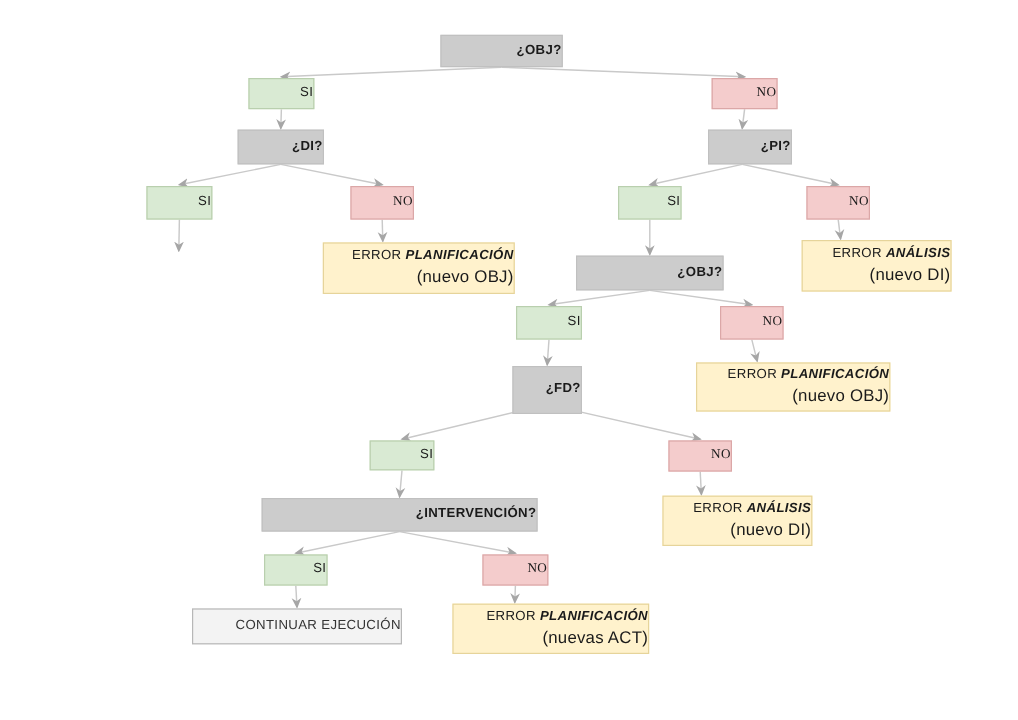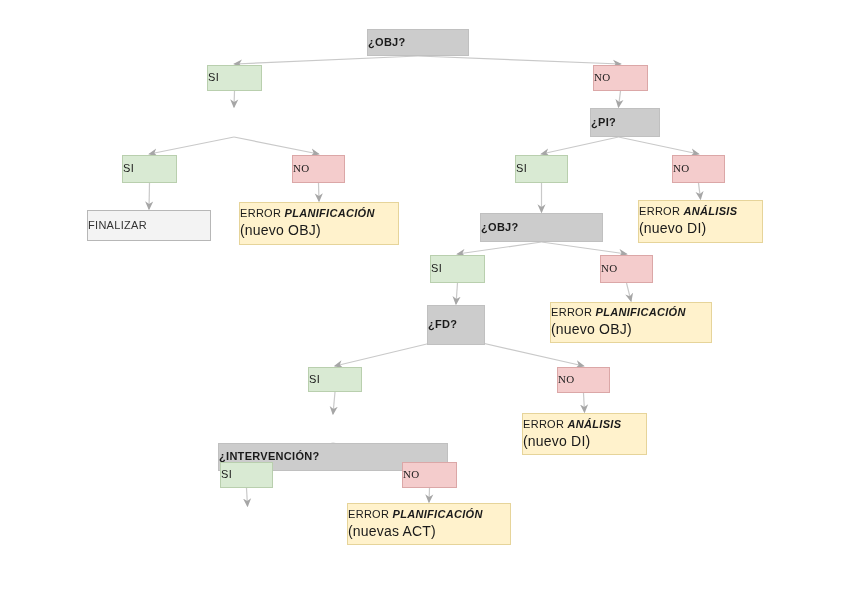--- a/index.html
+++ b/index.html
@@ -24,21 +24,21 @@
   #edges line {
     stroke: var(--line, #c9c9c9);
     stroke-width: 1.2;
     fill: none;
   }
   .node {
     position: absolute;
     box-sizing: border-box;
     display: flex;
     flex-direction: column;
-    align-items: flex-start;
+    align-items: flex-end;
     justify-content: center;
     text-align: center;
     font-size: 11px;
     color: var(--text, #1a1a1a);
     line-height: 1.25;
     letter-spacing: 0.3px;
     user-select: none;
   }
   .node.question {
     background: var(--question-fill, #cccccc);
@@ -55,20 +55,21 @@
     font-family: Liberation Serif, serif;
   }
   .node.action {
     background: var(--action-fill, #f3f3f3);
     border: 1px solid var(--action-border, #b7b7b7);
     color: #333333;
   }
   .node.error {
     background: var(--error-fill, #fff2cc);
     border: 1px solid var(--error-border, #e6d49a);
+    margin-left: 30px;
   }
   .node.error .em {
     font-weight: bold;
     font-style: italic;
   }
   .node.error .sub {
     font-size: 14px;
     letter-spacing: 0.2px;
     margin-top: 1px;
   }
@@ -113,37 +114,37 @@
 
 <div class="node question" style="left: 367px; top: 29px; width: 102px; height: 27px;">
       <span>¿OBJ?</span>
     </div>
     <div class="node yes" style="left: 207px; top: 65px; width: 55px; height: 26px;">
       <span>SI</span>
     </div>
     <div class="node no" style="left: 593px; top: 65px; width: 55px; height: 26px;">
       <span>NO</span>
     </div>
+    <div class="node question" style="left: 198px; top: 108px; width: 72px; height: 29px;">
+      <span>¿DI?</span>
+    </div>
     <div class="node question" style="left: 590px; top: 108px; width: 70px; height: 29px;">
       <span>¿PI?</span>
     </div>
     <div class="node yes" style="left: 122px; top: 155px; width: 55px; height: 28px;">
       <span>SI</span>
     </div>
     <div class="node no" style="left: 292px; top: 155px; width: 53px; height: 28px;">
       <span>NO</span>
     </div>
     <div class="node yes" style="left: 515px; top: 155px; width: 53px; height: 28px;">
       <span>SI</span>
     </div>
     <div class="node no" style="left: 672px; top: 155px; width: 53px; height: 28px;">
       <span>NO</span>
-    </div>
-    <div class="node action" style="left: 87px; top: 210px; width: 124px; height: 31px;">
-      <span>FINALIZAR</span>
     </div>
     <div class="node error" style="left: 239px; top: 202px; width: 160px; height: 43px;">
       <div><span>ERROR </span><span class="em">PLANIFICACIÓN</span></div>
       <div class="sub">(nuevo OBJ)</div>
     </div>
     <div class="node question" style="left: 480px; top: 213px; width: 123px; height: 29px;">
       <span>¿OBJ?</span>
     </div>
     <div class="node error" style="left: 638px; top: 200px; width: 125px; height: 43px;">
       <div><span>ERROR </span><span class="em">ANÁLISIS</span></div>
@@ -161,30 +162,33 @@
     <div class="node error" style="left: 550px; top: 302px; width: 162px; height: 41px;">
       <div><span>ERROR </span><span class="em">PLANIFICACIÓN</span></div>
       <div class="sub">(nuevo OBJ)</div>
     </div>
     <div class="node yes" style="left: 308px; top: 367px; width: 54px; height: 25px;">
       <span>SI</span>
     </div>
     <div class="node no" style="left: 557px; top: 367px; width: 53px; height: 26px;">
       <span>NO</span>
     </div>
-    <div class="node question" style="left: 218px; top: 415px; width: 230px; height: 28px; margin-top: 28px;">
+    <div class="node question" style="left: 218px; top: 415px; width: 230px; height: 28px;">
       <span>¿INTERVENCIÓN?</span>
     </div>
     <div class="node error" style="left: 522px; top: 413px; width: 125px; height: 42px;">
       <div><span>ERROR </span><span class="em">ANÁLISIS</span></div>
       <div class="sub">(nuevo DI)</div>
     </div>
     <div class="node yes" style="left: 220px; top: 462px; width: 53px; height: 26px;">
       <span>SI</span>
     </div>
     <div class="node no" style="left: 402px; top: 462px; width: 55px; height: 26px;">
       <span>NO</span>
     </div>
+    <div class="node action" style="left: 160px; top: 507px; width: 175px; height: 30px;">
+      <span>CONTINUAR EJECUCIÓN</span>
+    </div>
     <div class="node error" style="left: 347px; top: 503px; width: 164px; height: 42px;">
       <div><span>ERROR </span><span class="em">PLANIFICACIÓN</span></div>
       <div class="sub">(nuevas ACT)</div>
     </div>
   </div>
 
 </body></html>

